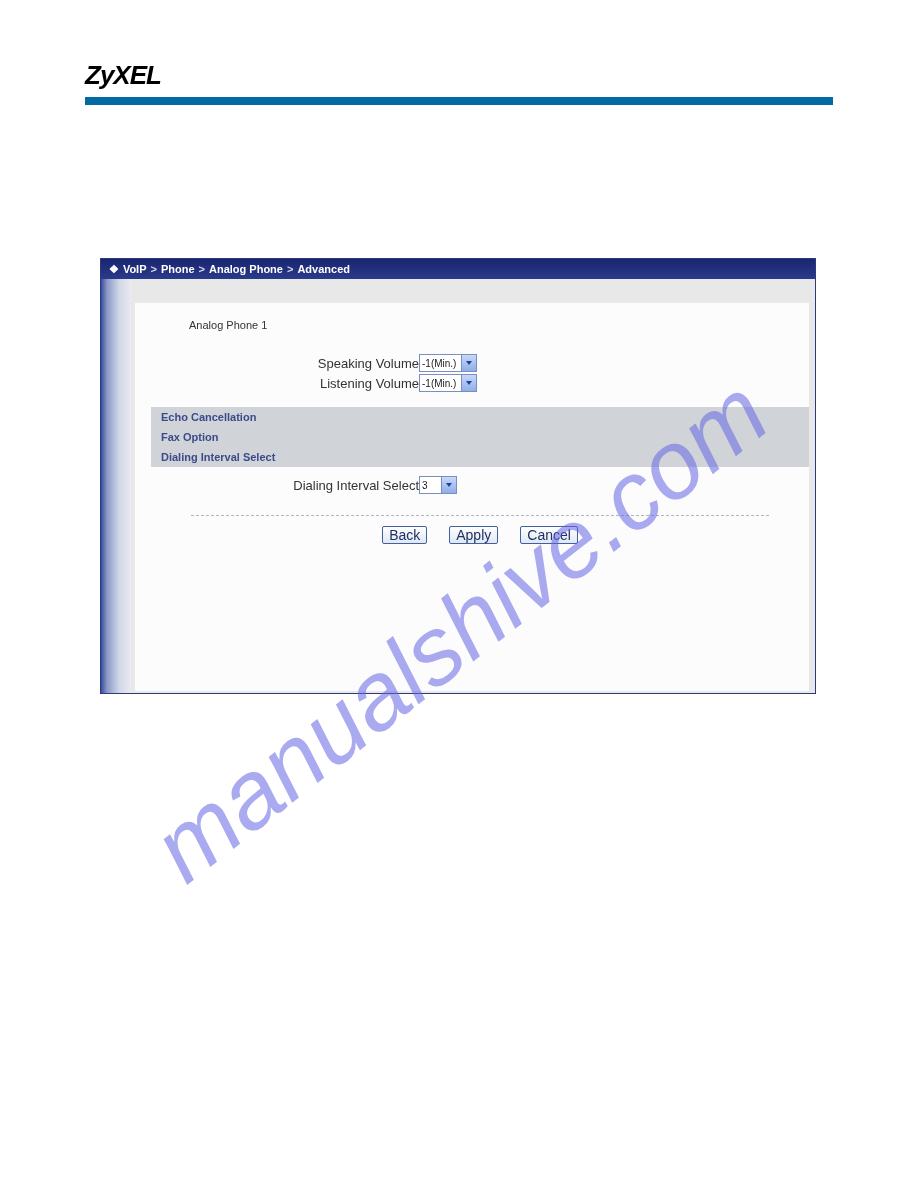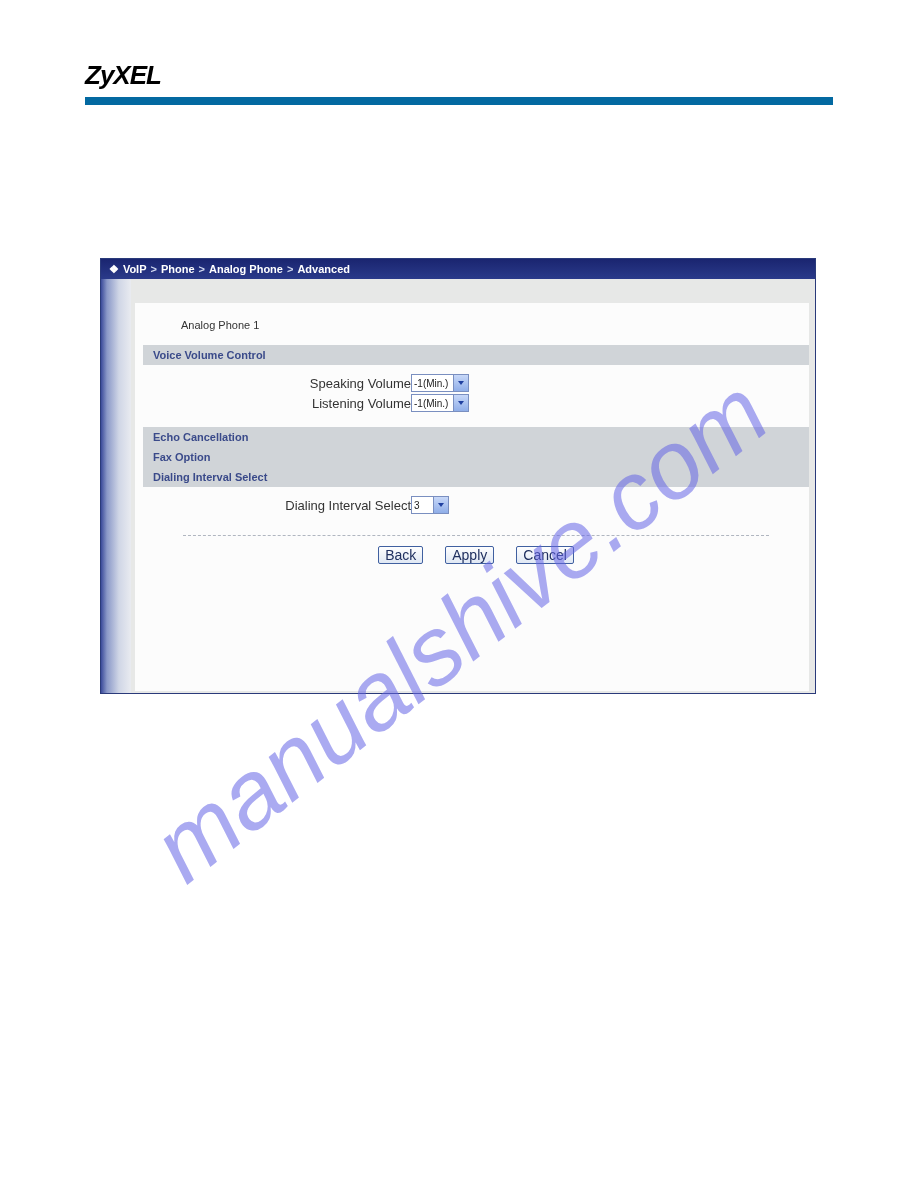--- a/index.html
+++ b/index.html
@@ -70,21 +70,21 @@
     background: #e7e8e7;
   }
   .side-gradient {
     width: 30px;
     background: linear-gradient(to right, #3a4a9a 0%, #8a98c8 20%, #d0d6e6 60%, #e9ebf0 100%);
   }
   .content-panel {
     flex: 1;
     background: #fcfcfc;
     margin: 24px 6px 2px 4px;
-    padding: 12px 0 0 8px;
+    padding: 12px 0 0 16px;
     font-size: 11px;
     color: #222;
     position: relative;
   }
   .panel-title {
     padding: 4px 0 14px 38px;
     font-size: 11px;
     color: #333;
   }
   .section-head {
@@ -227,21 +227,20 @@
     <span>Analog Phone</span>
     <span class="crumb-sep">&gt;</span>
     <span>Advanced</span>
   </div>
   <div class="config-body">
     <div class="side-gradient"></div>
     <div class="content-panel">
 
       <div class="panel-title">Analog Phone 1</div>
 
-      <div class="section-head">Voice Volume Control</div>
       <div class="section-body">
         <div class="row">
           <span class="row-label">Speaking Volume</span>
           <span class="select-ctl">
             <span>-1(Min.)</span>
             <span class="arrow-btn"></span>
           </span>
         </div>
         <div class="row">
           <span class="row-label">Listening Volume</span>

